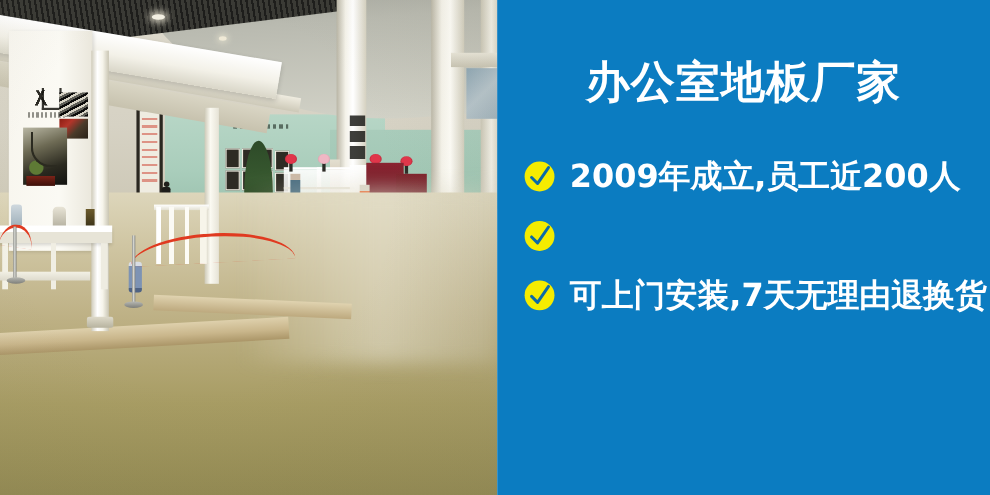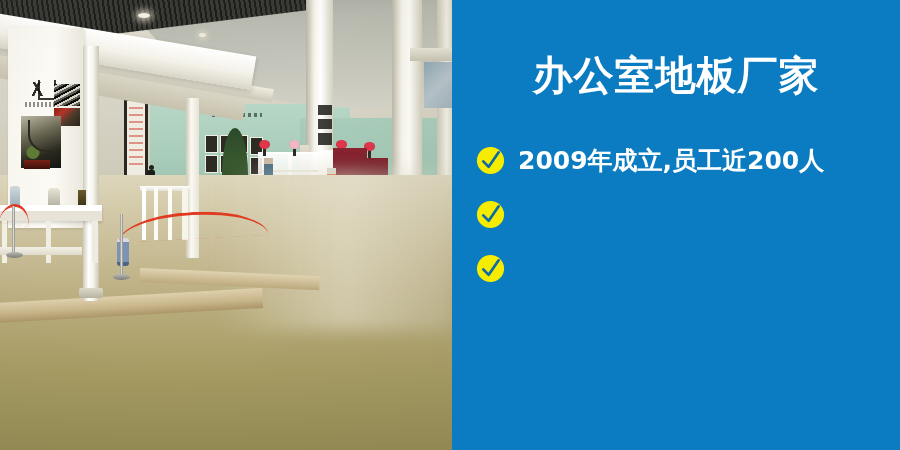--- a/index.html
+++ b/index.html
@@ -398,21 +398,21 @@
   }
   .check-icon{
     flex:0 0 auto;
     width:29px;height:29px;
     margin-right:13px;
     position:relative;
   }
   .check-icon svg{display:block;width:29px;height:29px;}
   .bullet-text{
     color:#ffffff;
-    font-size:25px;
+    font-size:29px;
     font-weight:bold;
     line-height:1;
     white-space:nowrap;
     font-family:"DejaVu Sans","Liberation Sans",sans-serif;
   }
 </style>
 </head>
 <body>
 
 <div class="banner">
@@ -556,18 +556,19 @@
       </div>
 
 
       <div class="bullet">
         <span class="check-icon">
           <svg viewBox="0 0 32 32">
               <circle cx="16" cy="16" r="15" fill="#f5ec00"></circle>
               <path d="M8 17 L14 23 L25 7" fill="none" stroke="#0b6aa8" stroke-width="3" stroke-linecap="round" stroke-linejoin="round"></path>
             </svg>
         </span>
+        <span class="bullet-text">可上门安装,7天无理由退换货</span>
       </div>
 
     </div>
   </div>
 
 </div>
 
 </body></html>

